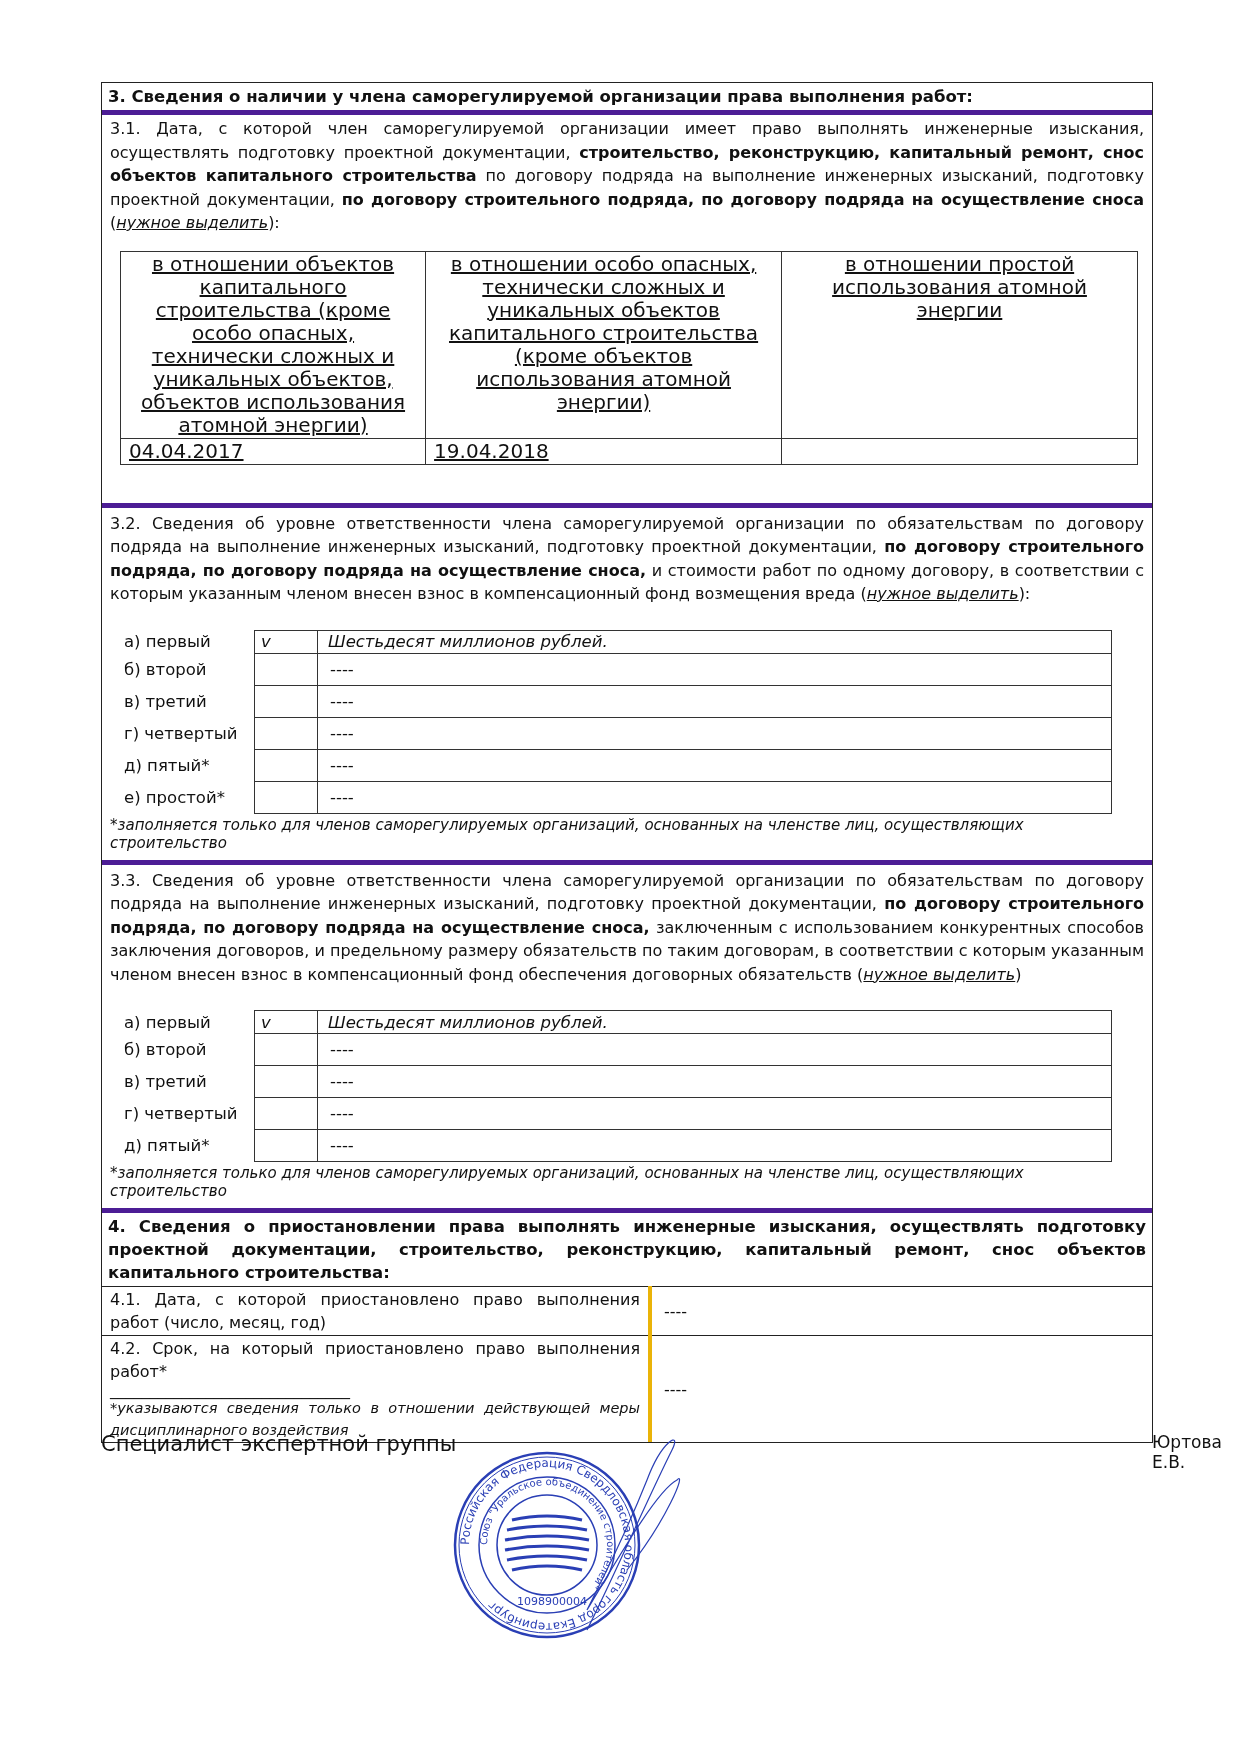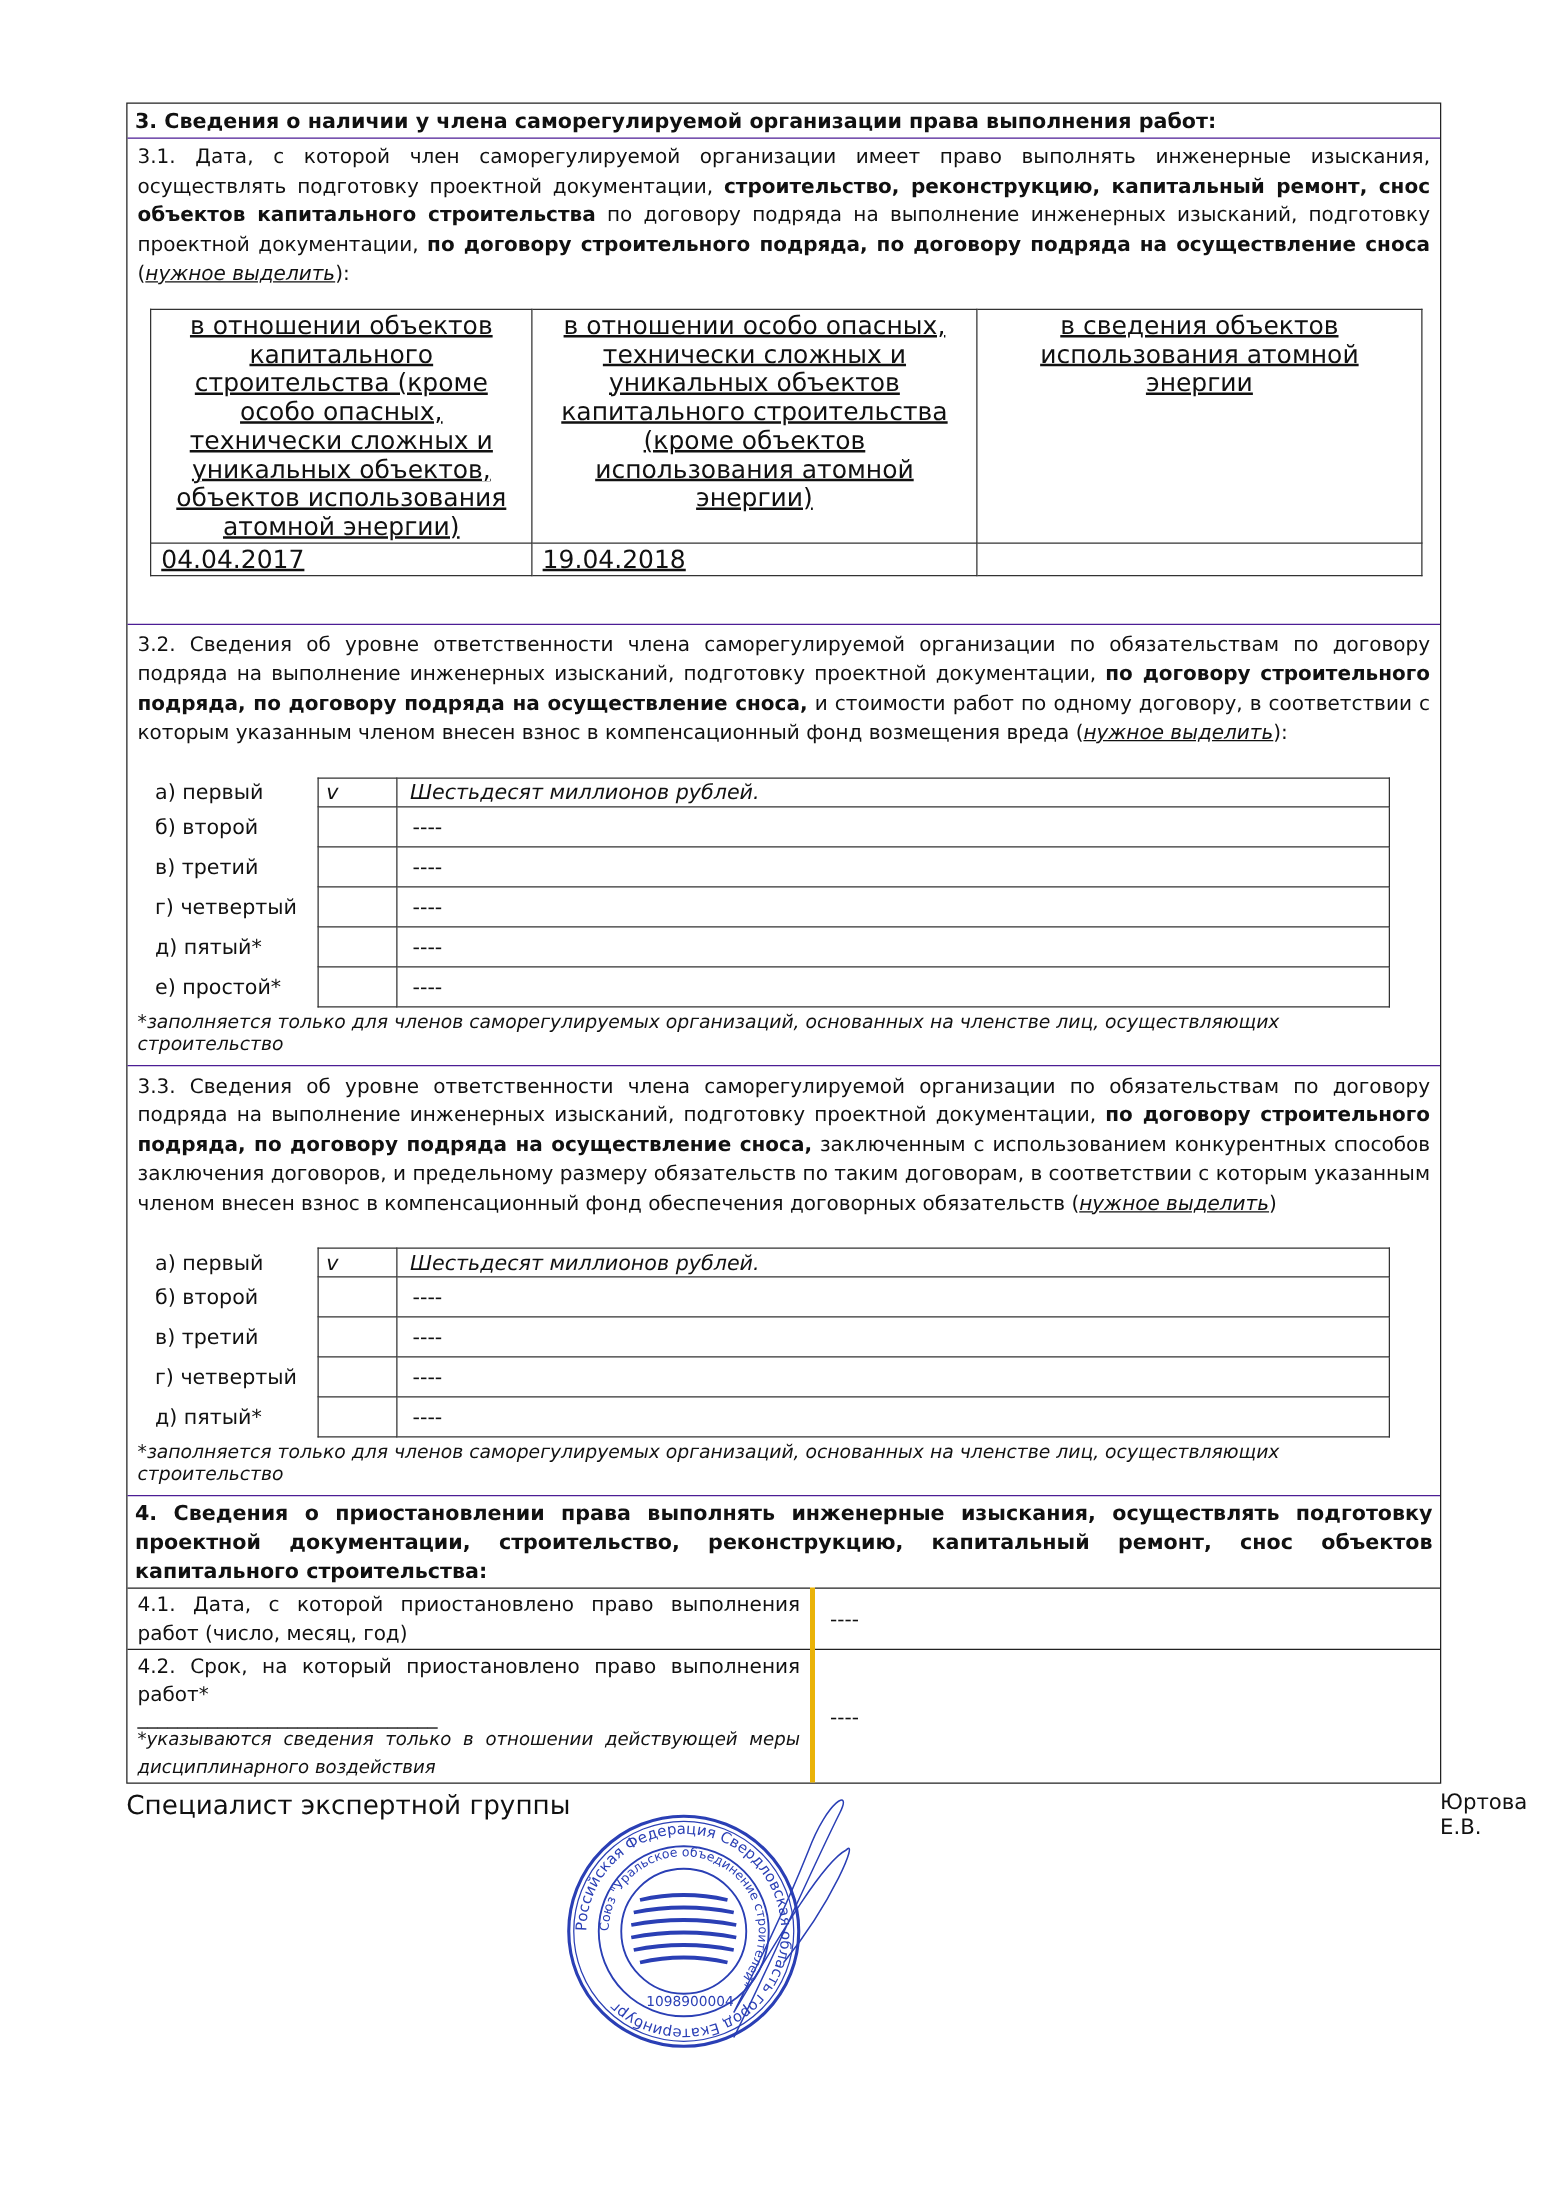--- a/index.html
+++ b/index.html
@@ -1,19 +1,19 @@
 <!DOCTYPE html>
 <html><head>
 <meta charset="utf-8">
 <style>
   html, body { margin:0; padding:0; background:#fff; }
   body { width:1241px; height:1754px; position:relative; font-family:"DejaVu Sans", sans-serif; color:#111; font-size:16px; }
   .abs { position:absolute; }
   .frame { left:101px; top:82px; width:1050px; border:1px solid #222; }
-  .row { border-bottom:1px solid #4c1d95; box-sizing:border-box; }
+  .row { border-bottom:5px solid #4c1d95; box-sizing:border-box; }
   .row:last-child { border-bottom:none; }
   .hdr { font-weight:bold; font-size:16.5px; padding:2px 6px; line-height:23px; }
   .para { padding:2px 8px; line-height:23.5px; text-align:justify; font-size:16px; }
   .para b { font-weight:bold; }
   .para i { font-style:italic;text-decoration:underline; }
   table { border-collapse:collapse; }
   .t31 { margin:14px 0 0 18px; width:1018px; }
   .t31 td { border:1px solid #333; vertical-align:top; font-size:20px; line-height:23px; padding:1px 8px;text-decoration:underline; }
   .t31 .h td { text-align:center; }
   .lvl { margin:0 0 0 8px; }
@@ -40,21 +40,21 @@
 
   <div class="row hdr">3. Сведения о наличии у члена саморегулируемой организации права выполнения работ:</div>
 
   <div class="row" style="padding-bottom:38px;">
     <div class="para"><span>3.1. Дата, с которой член саморегулируемой организации имеет право выполнять инженерные изыскания, осуществлять подготовку проектной документации, </span><b>строительство, реконструкцию, капитальный ремонт, снос объектов капитального строительства</b><span> по договору подряда на выполнение инженерных изысканий, подготовку проектной документации, </span><b>по договору строительного подряда, по договору подряда на осуществление сноса</b><span> (</span><i>нужное выделить</i><span>):</span></div>
     <table class="t31">
       <tbody>
           <tr class="h">
         <td style="width:30%;">в отношении объектов капитального строительства (кроме особо опасных, технически сложных и уникальных объектов, объектов использования атомной энергии)</td>
         <td style="width:35%;">в отношении особо опасных, технически сложных и уникальных объектов капитального строительства (кроме объектов использования атомной энергии)</td>
-        <td style="width:35%;">в сведения объектов использования атомной энергии</td>
+        <td style="width:35%;">в отношении простой использования атомной энергии</td>
       </tr>
       <tr>
         <td>04.04.2017</td>
         <td>19.04.2018</td>
         <td></td>
       </tr>
     </tbody>
       </table>
   </div>
 

